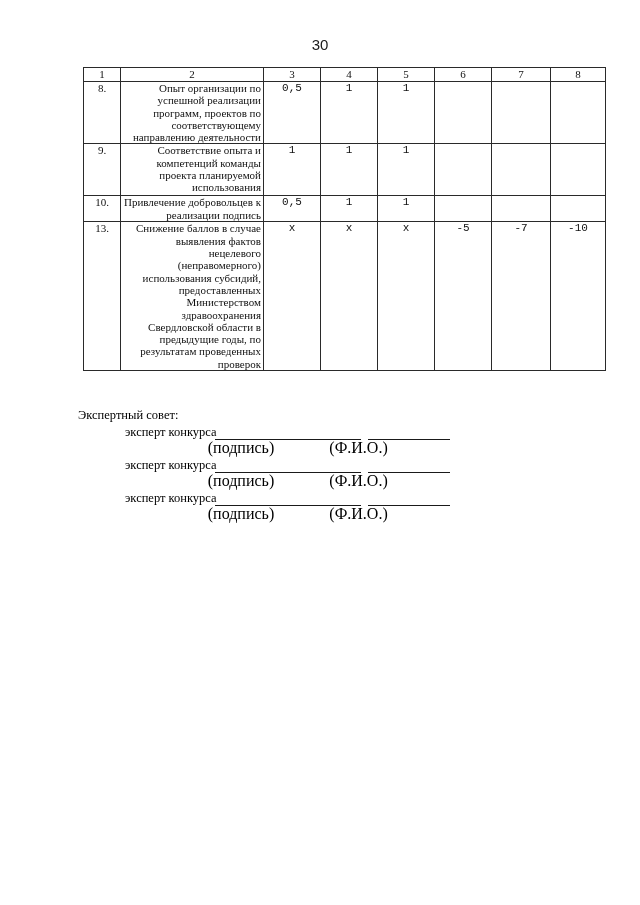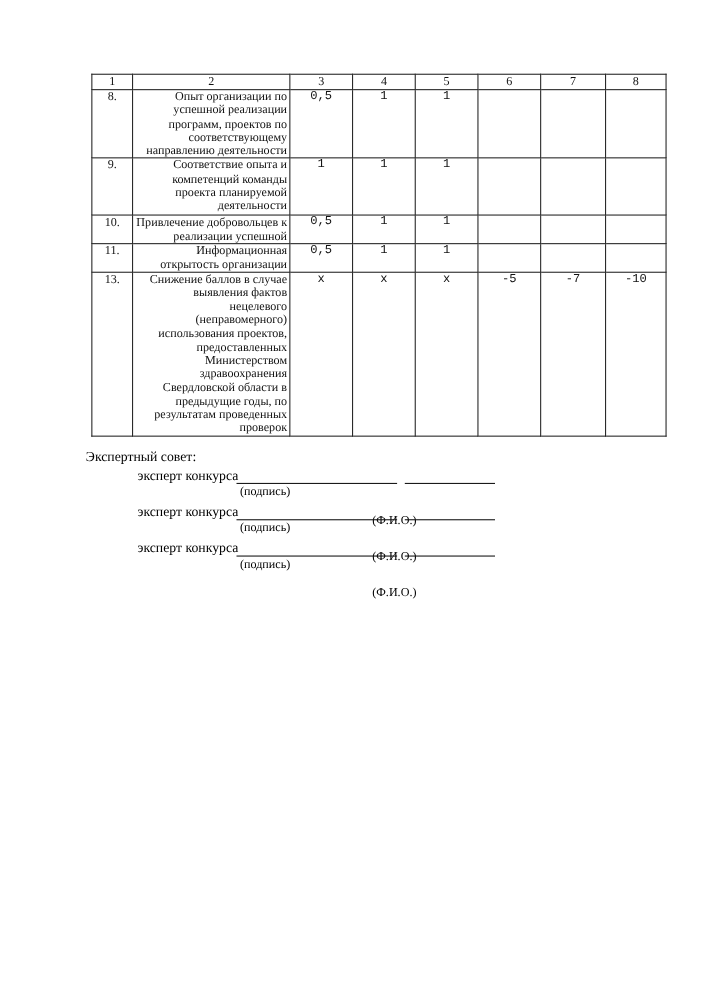--- a/index.html
+++ b/index.html
@@ -76,31 +76,32 @@
   .sig-underline {
     display: inline-block;
     border-bottom: 1px solid #1a1a1a;
     height: 14px;
   }
   .sig-underline-1 { width: 146px; margin-left: 2px; }
   .sig-underline-2 { width: 82px;  margin-left: 7px; }
   .sig-caption-row {
     display: flex;
     height: 16px;
-    font-size: 11px;
+    font-size: 16px;
   }
   .cap-spacer { width: 90px; }
   .cap-1 { width: 146px; text-align: center; }
-  .cap-2 { width: 89px;  text-align: center; margin-top: 26px; }
+  .cap-2 { width: 89px;  text-align: center; }
 </style>
 </head>
 <body>
 
 <div class="page">
 
+  <div class="page-number">30</div>
 
   <table class="score-table">
     <colgroup>
       <col style="width:37px">
         <col style="width:143px">
         <col style="width:57px">
         <col style="width:57px">
       <col style="width:57px">
         <col style="width:57px">
         <col style="width:59px">
@@ -122,51 +123,41 @@
         <td class="c-text">Опыт организации по успешной реализации программ, проектов по соответствующему направлению деятельности</td>
         <td class="c-val">0,5</td>
         <td class="c-val">1</td>
         <td class="c-val">1</td>
         <td class="c-val"></td>
         <td class="c-val"></td>
         <td class="c-val"></td>
       </tr>
       <tr class="r9">
         <td class="c-num">9.</td>
-        <td class="c-text">Соответствие опыта и компетенций команды проекта планируемой деятельности</td>
+        <td class="c-text">Соответствие опыта и компетенций команды проекта планируемой использования</td>
         <td class="c-val">1</td>
         <td class="c-val">1</td>
         <td class="c-val">1</td>
         <td class="c-val"></td>
         <td class="c-val"></td>
         <td class="c-val"></td>
       </tr>
       <tr class="r10">
         <td class="c-num">10.</td>
-        <td class="c-text">Привлечение добровольцев к реализации успешной</td>
-        <td class="c-val">0,5</td>
-        <td class="c-val">1</td>
-        <td class="c-val">1</td>
-        <td class="c-val"></td>
-        <td class="c-val"></td>
-        <td class="c-val"></td>
-      </tr>
-      <tr class="r11">
-        <td class="c-num">11.</td>
-        <td class="c-text">Информационная открытость организации</td>
+        <td class="c-text">Привлечение добровольцев к реализации подпись</td>
         <td class="c-val">0,5</td>
         <td class="c-val">1</td>
         <td class="c-val">1</td>
         <td class="c-val"></td>
         <td class="c-val"></td>
         <td class="c-val"></td>
       </tr>
       <tr class="r13">
         <td class="c-num">13.</td>
-        <td class="c-text">Снижение баллов в случае выявления фактов нецелевого (неправомерного) использования проектов, предоставленных Министерством здравоохранения Свердловской области в предыдущие годы, по результатам проведенных проверок</td>
+        <td class="c-text">Снижение баллов в случае выявления фактов нецелевого (неправомерного) использования субсидий, предоставленных Министерством здравоохранения Свердловской области в предыдущие годы, по результатам проведенных проверок</td>
         <td class="c-val">х</td>
         <td class="c-val">х</td>
         <td class="c-val">х</td>
         <td class="c-val">-5</td>
         <td class="c-val">-7</td>
         <td class="c-val">-10</td>
       </tr>
     </tbody>
   </table>
 

